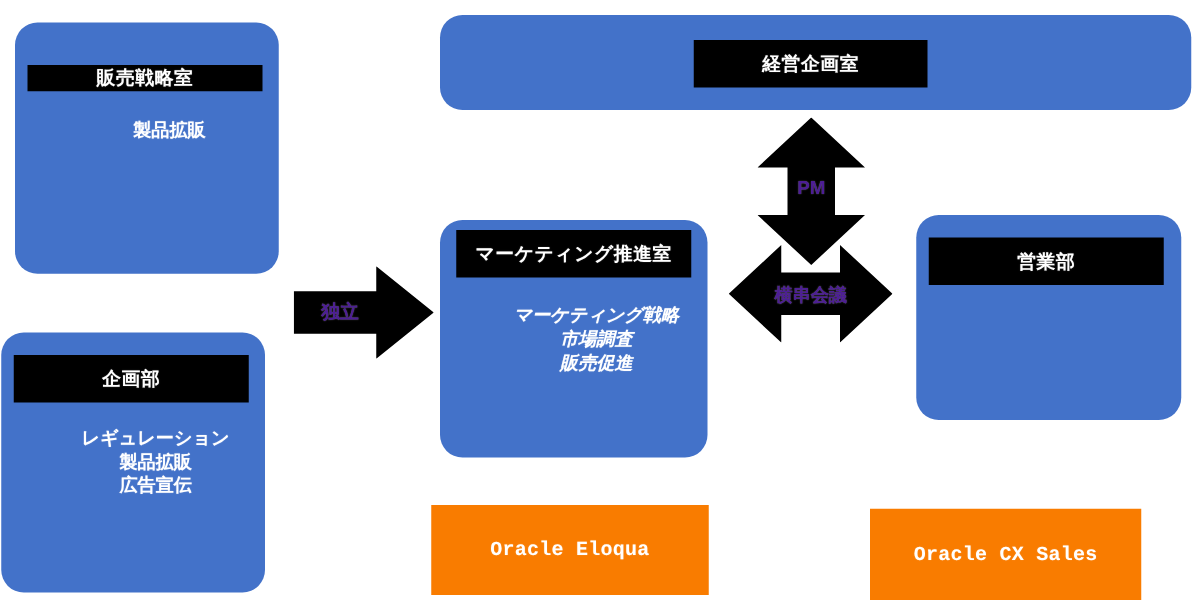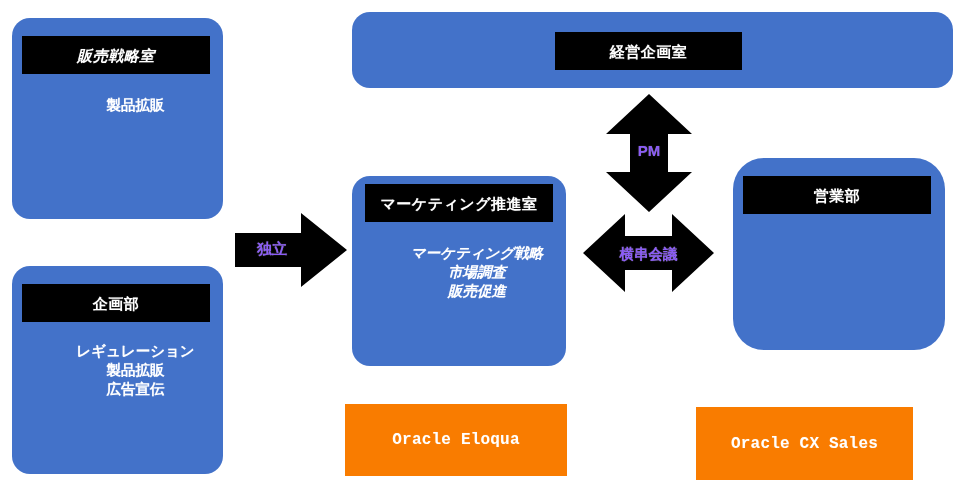--- a/index.html
+++ b/index.html
@@ -88,44 +88,44 @@
   .arrow svg {
     display: block;
     width: 100%;
     height: 100%;
   }
   .arrow-label {
     position: absolute;
     left: 0;
     right: 0;
     text-align: center;
-    color: #8b5cf6;
+    color: #4c1d95;
     font-weight: bold;
     font-size: 15px;
     white-space: nowrap;
     text-shadow: 0 0 1px rgba(255,255,255,0.45);
     pointer-events: none;
   }
   .arrow-label.small { font-size: 14.5px; }
 </style>
 </head>
 <body>
 
 <div id="canvas">
 
   <div class="card" style="left:12px; top:18px; width:211px; height:201px;">
-    <div class="plate" style="left:10px; top:18px; width:188px; height:38px;font-style:italic;">
+    <div class="plate" style="left:10px; top:34px; width:188px; height:21px;">
       <span class="plate-text">販売戦略室</span>
     </div>
     <div class="card-body" style="top:78px;">
       <span class="line">製品拡販</span>
     </div>
   </div>
 
-  <div class="card" style="left:12px; top:266px; width:211px; height:208px;">
+  <div class="card" style="left:1px; top:266px; width:211px; height:208px;">
     <div class="plate" style="left:10px; top:18px; width:188px; height:38px;">
       <span class="plate-text">企画部</span>
     </div>
     <div class="card-body" style="top:76px;">
       <span class="line">レギュレーション</span>
       <span class="line">製品拡販</span>
       <span class="line">広告宣伝</span>
     </div>
   </div>
 
@@ -153,28 +153,28 @@
     <div class="plate" style="left:13px; top:8px; width:188px; height:38px;align-items:center;">
       <span class="plate-text">マーケティング推進室</span>
     </div>
     <div class="card-body" style="top:68px;font-style:italic;">
       <span class="line">マーケティング戦略</span>
       <span class="line">市場調査</span>
       <span class="line">販売促進</span>
     </div>
   </div>
 
-  <div class="arrow" style="left:583px; top:214px; width:131px; height:78px;">
+  <div class="arrow" style="left:583px; top:196px; width:131px; height:78px;">
     <svg viewBox="0 0 131 78" preserveAspectRatio="none" aria-hidden="true">
       <polygon points="0,39 42,0 42,22 89,22 89,0 131,39 89,78 89,56 42,56 42,78" fill="#000000"></polygon>
     </svg>
     <span class="arrow-label small" style="top:31px;">横串会議</span>
   </div>
 
-  <div class="card" style="left:733px; top:158px; width:212px; height:192px;border-radius:31px;">
+  <div class="card" style="left:733px; top:172px; width:212px; height:164px;">
     <div class="plate" style="left:10px; top:18px; width:188px; height:38px;">
       <span class="plate-text">営業部</span>
     </div>
   </div>
 
   <div class="obox" style="left:345px; top:404px; width:222px; height:72px;">
     <span class="obox-text">Oracle Eloqua</span>
   </div>
 
 

